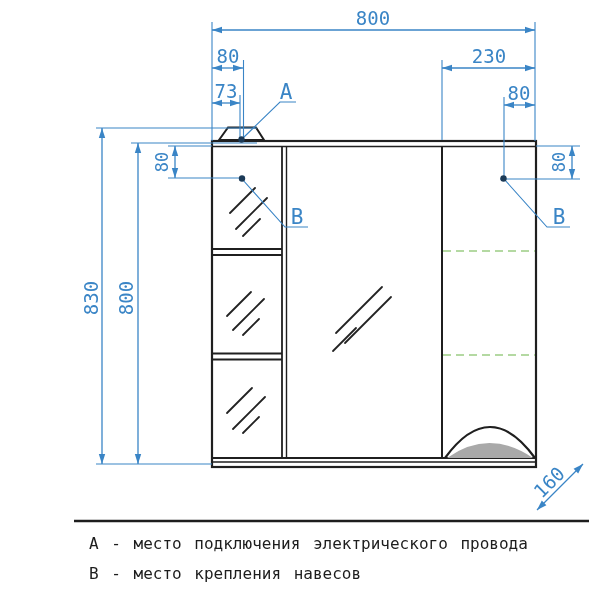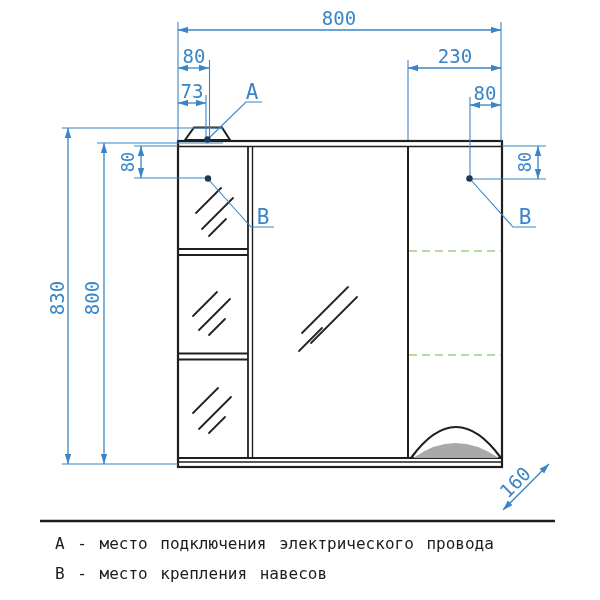--- a/index.html
+++ b/index.html
@@ -1,17 +1,17 @@
 <!DOCTYPE html>
 <html><head>
 <meta charset="utf-8">
 <style>
   html,body{margin:0;padding:0;background:#ffffff;}
   .stage{position:relative;width:555px;height:600px;background:#ffffff;overflow:hidden;
-         font-family:"DejaVu Sans Mono", monospace;}
+         font-family:"DejaVu Sans Mono", monospace;margin-left:34px;}
   svg text{font-family:"DejaVu Sans Mono", monospace;}
   .dimtxt{fill:#3a85c6;font-size:19px;}
   .dimtxt-sm{fill:#3a85c6;font-size:17px;}
   .ptlabel{fill:#3a85c6;font-size:21px;}
   .legendtxt{fill:#1d1d1d;font-size:16px;word-spacing:3px;}
 </style>
 </head>
 <body>
 
 <div class="stage">

